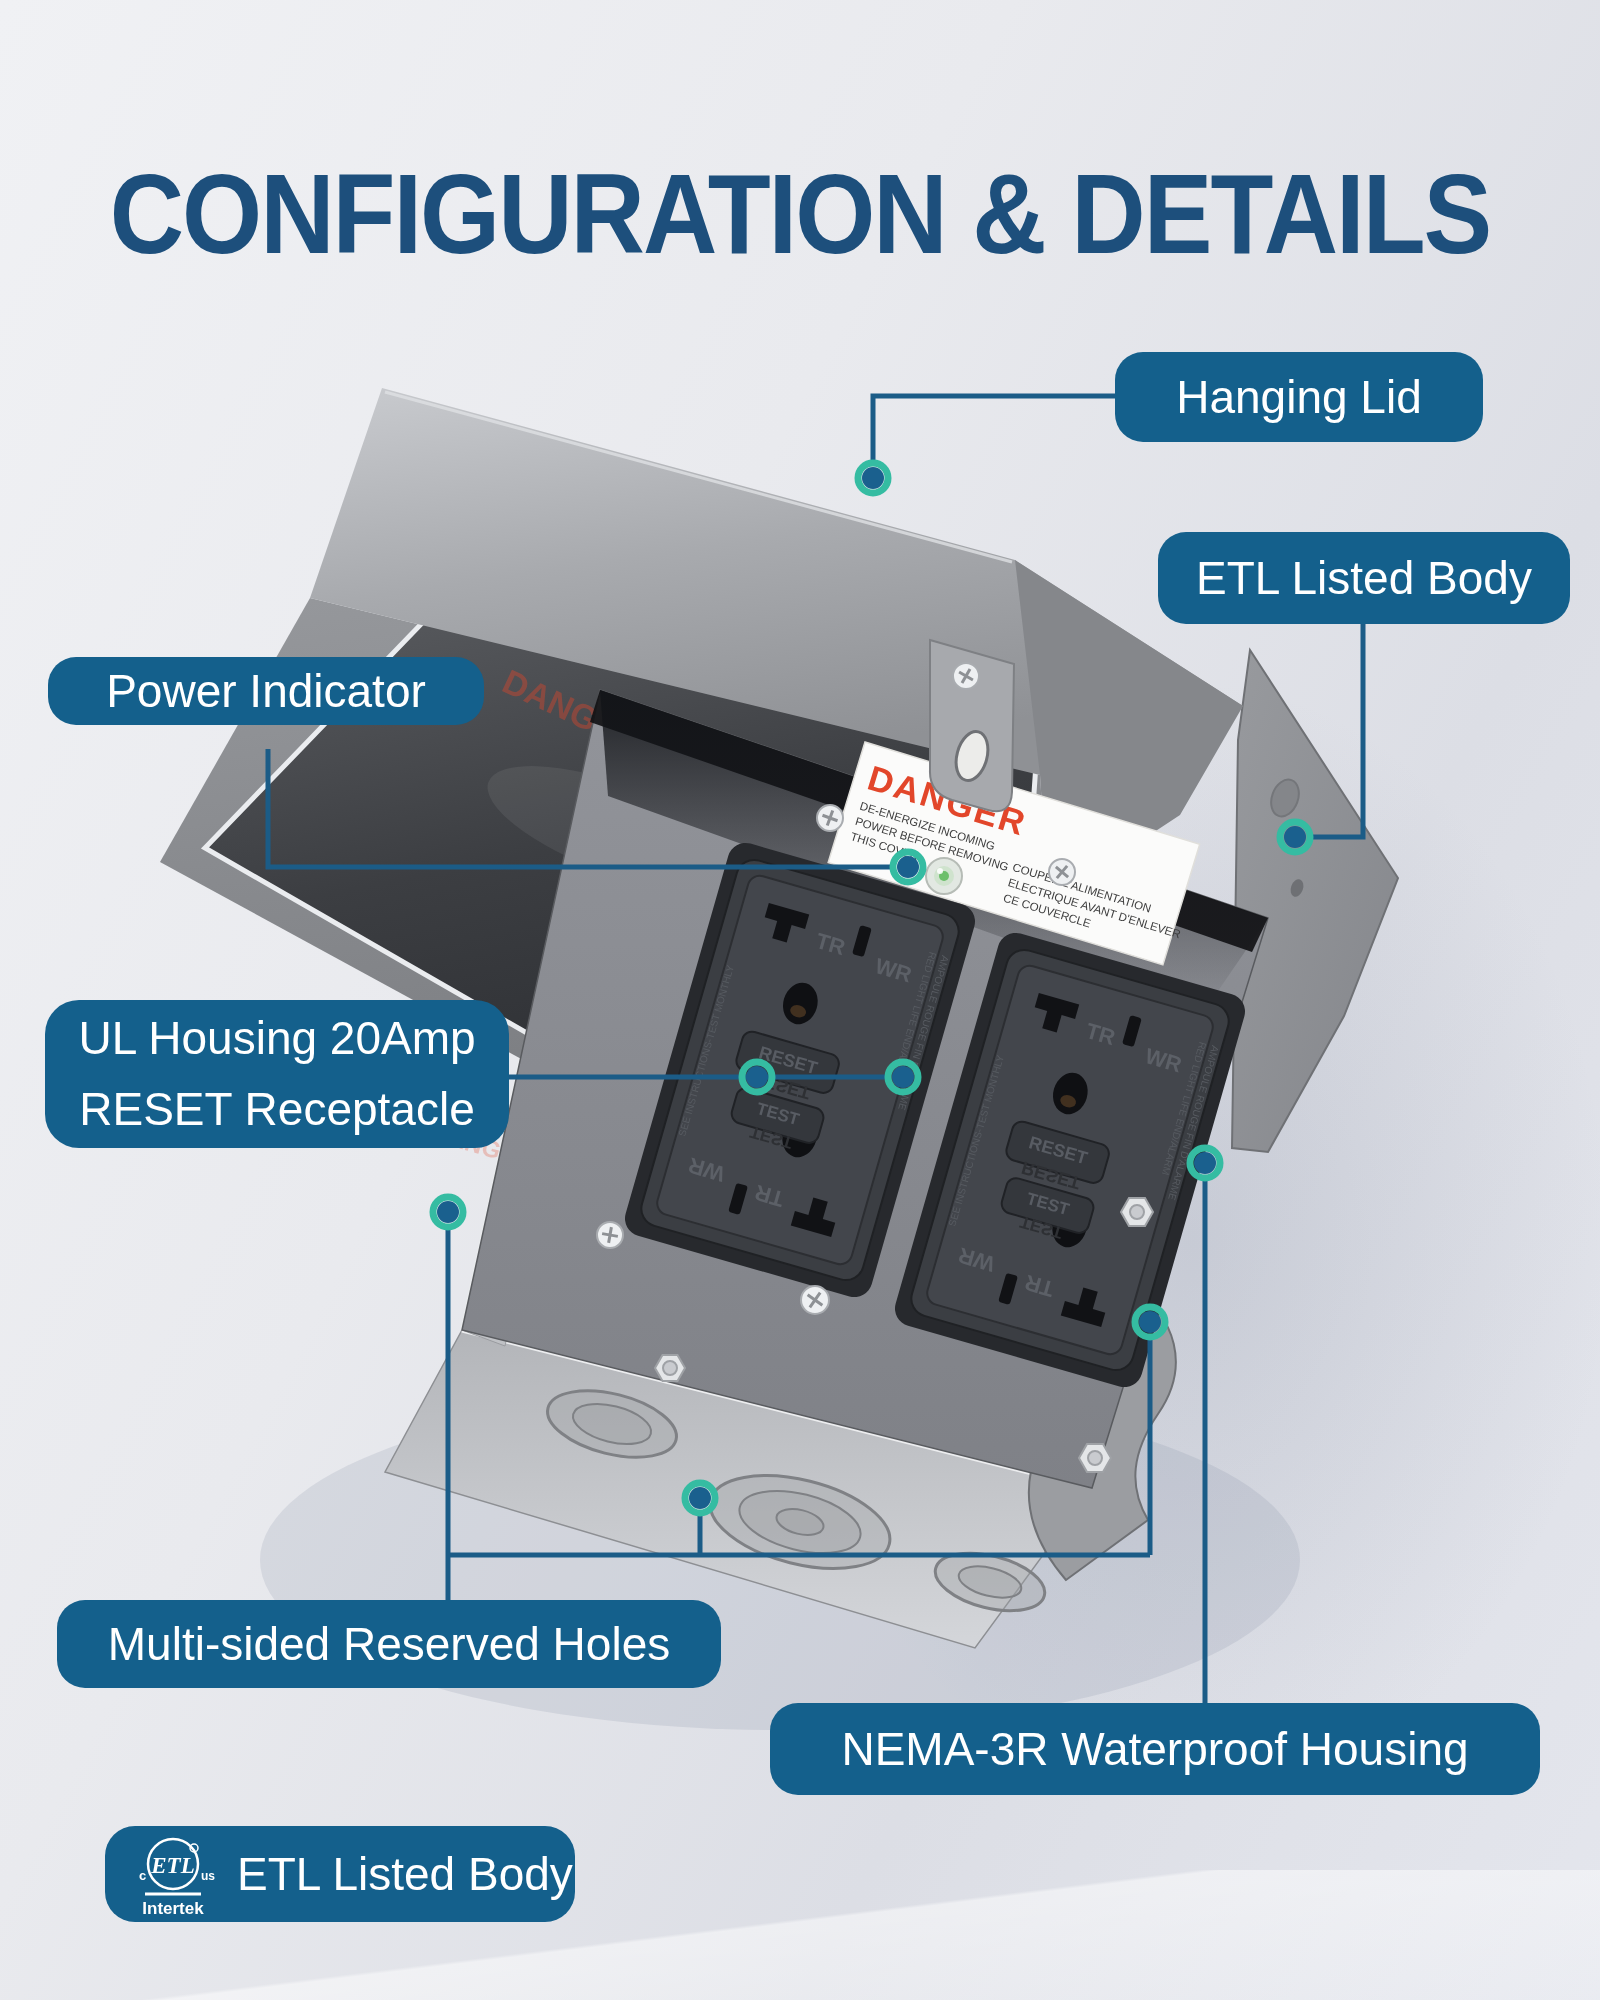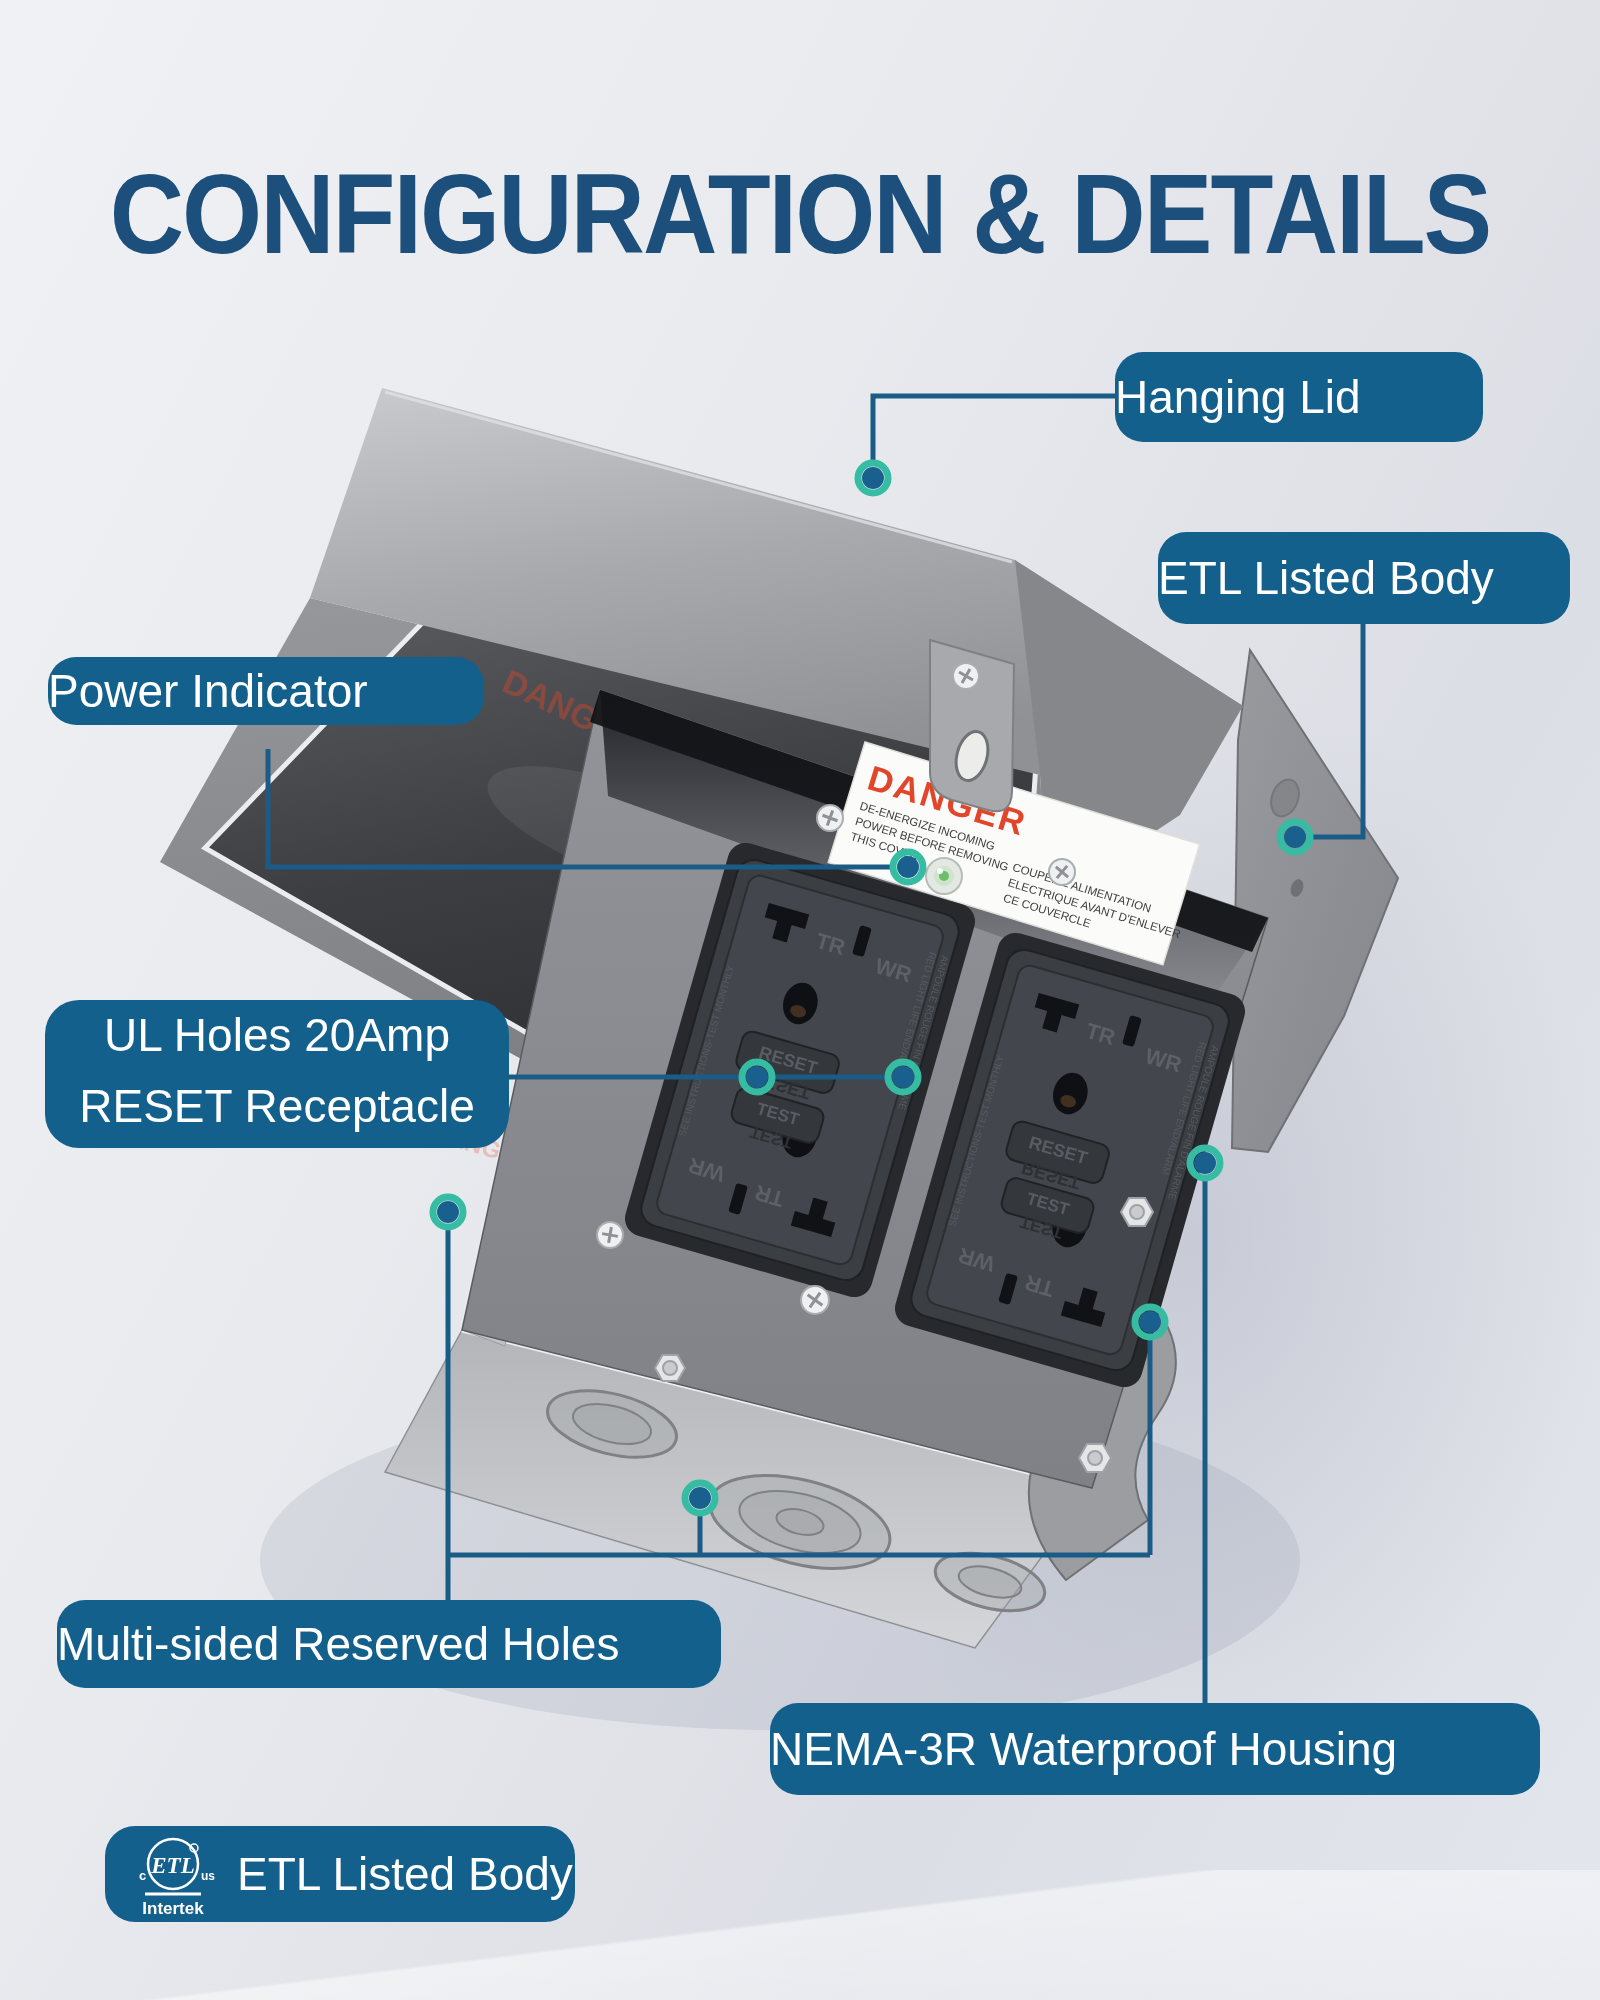--- a/index.html
+++ b/index.html
@@ -13,21 +13,21 @@
     background:linear-gradient(173deg, rgba(255,255,255,0) 45%, rgba(255,255,255,.5) 46%, rgba(250,251,253,.25) 100%);
     pointer-events:none;
   }
   .page-title{
     position:absolute; top:86px; left:0; right:0; text-align:center;
     font-size:103px; font-weight:bold; color:var(--title,#1d4f7c);
     letter-spacing:-2px; transform:scaleY(1.1); white-space:nowrap;
   }
   .pill{
     position:absolute; background:var(--accent,#14608c); color:#fff;
-    display:flex; align-items:center; 
+    display:flex; align-items:center; justify-content:center;
     font-size:46px; border-radius:28px; text-align:center; line-height:1.35;
     white-space:nowrap;
   }
   .pill.two-line{flex-direction:column; border-radius:34px; line-height:1.55;}
   .pill.badge{justify-content:flex-start; gap:18px; padding-left:22px; box-sizing:border-box; border-radius:30px;}
   .svg-layer{position:absolute; left:0; top:0;}
 </style>
 </head>
 <body>
 
@@ -281,21 +281,21 @@
 
   <div class="pill" style="left:1158px; top:532px; width:412px; height:92px;">
     <span>ETL Listed Body</span>
   </div>
 
   <div class="pill" style="left:48px; top:657px; width:436px; height:68px;">
     <span>Power Indicator</span>
   </div>
 
   <div class="pill two-line" style="left:45px; top:1000px; width:464px; height:148px;">
-    <span>UL Holes 20Amp</span>
+    <span>UL Housing 20Amp</span>
     <span>RESET Receptacle</span>
   </div>
 
   <div class="pill" style="left:45px; top:1600px; width:664px; height:88px;margin-left:12px;">
     <span>Multi-sided Reserved Holes</span>
   </div>
 
   <div class="pill" style="left:770px; top:1703px; width:770px; height:92px;">
     <span>NEMA-3R Waterproof Housing</span>
   </div>

